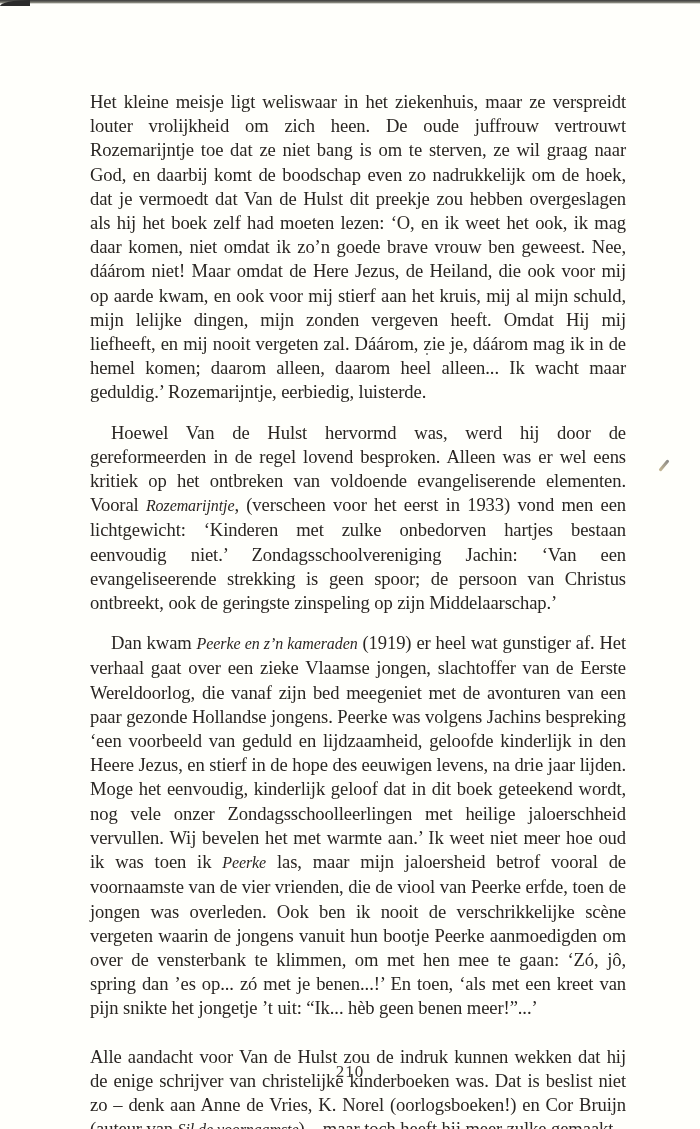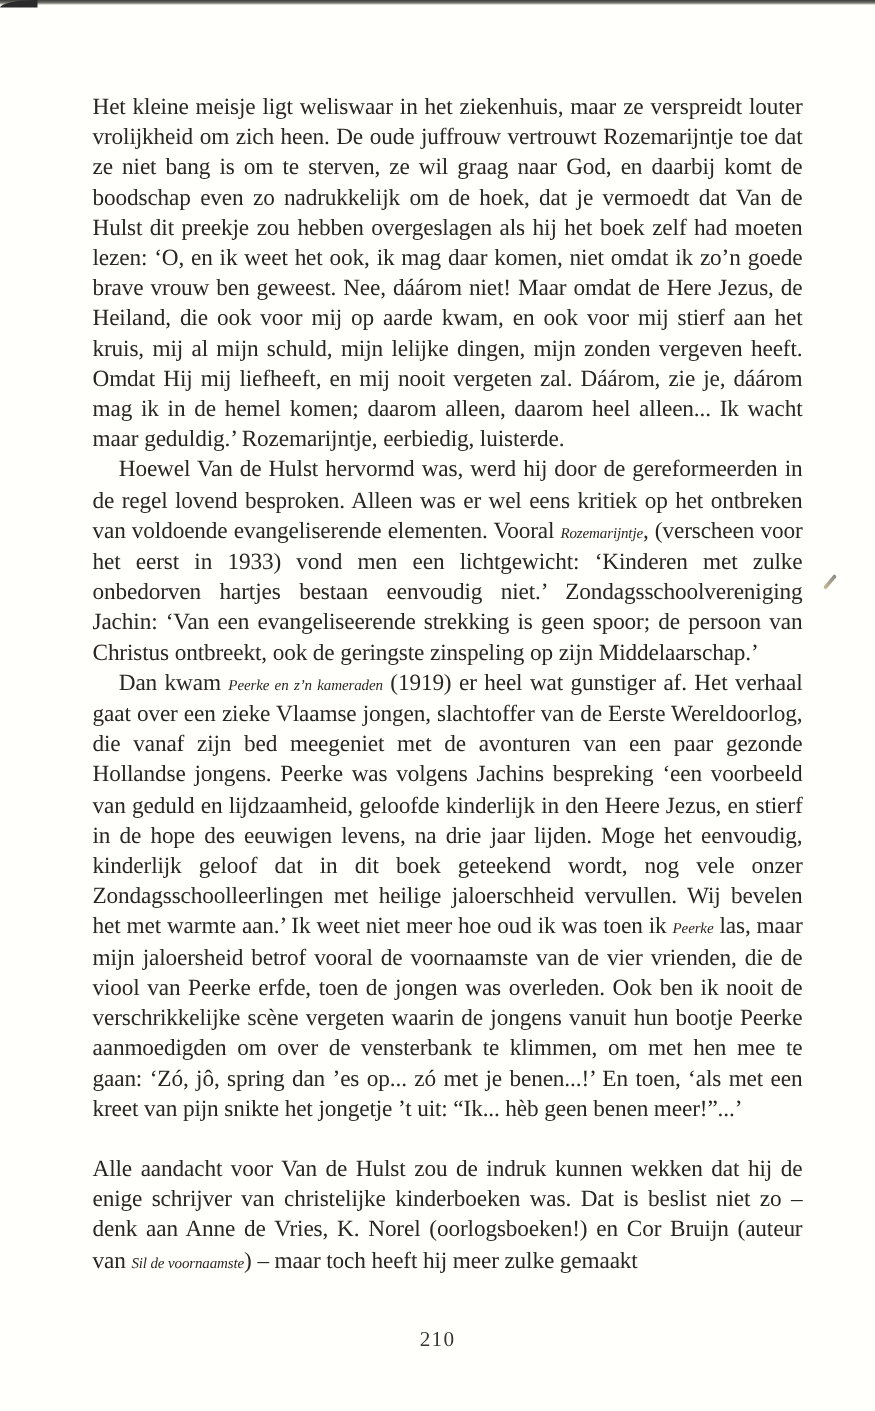--- a/index.html
+++ b/index.html
@@ -33,31 +33,31 @@
       position: absolute;
       left: 74px;
       top: 74px;
       width: 568px;
       font-size: 18.6px;
       line-height: 24.2px;
       text-align: justify;
       letter-spacing: -0.1px;
     }
     .page-text p {
-      margin: 0;
+      margin: 16px;
     }
     .indent {
       text-indent: 21px;
     }
     .section-break {
       margin-top: 24px !important;
     }
     .ital {
       font-style: italic;
-      font-size: 12px;
+      font-size: 16px;
     }
     .page-number {
       position: absolute;
       left: 0;
       width: 700px;
       top: 1062px;
       text-align: center;
       font-size: 17px;
       letter-spacing: 1px;
       color: #3a3532;

